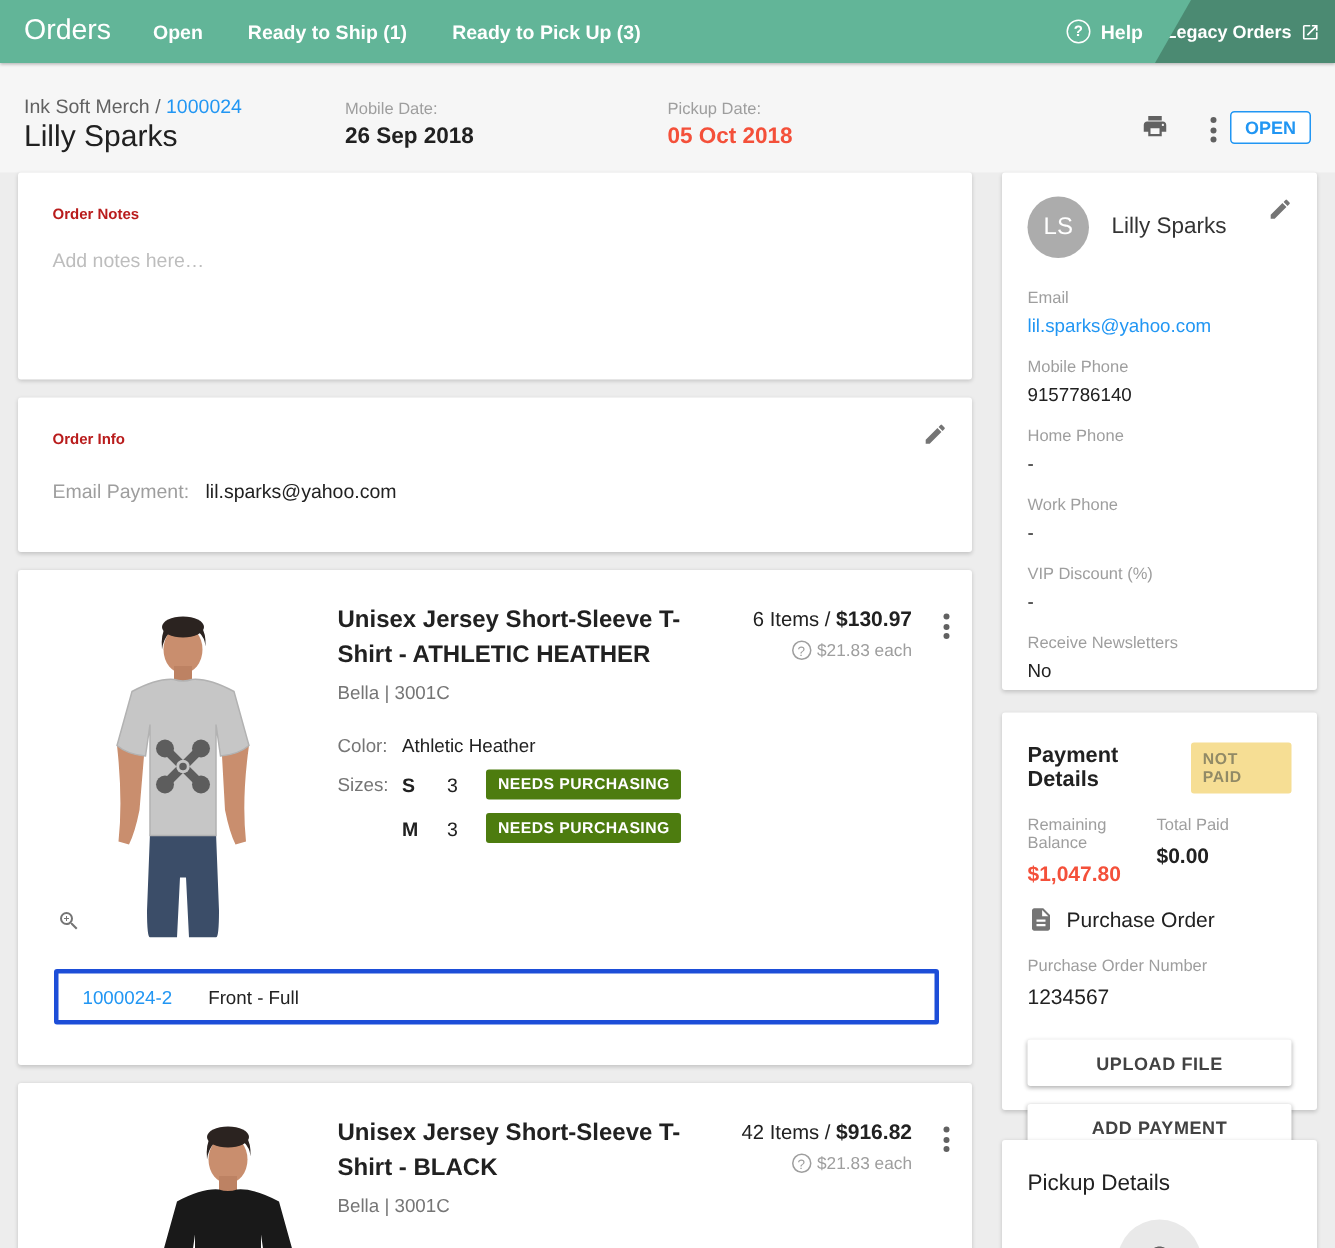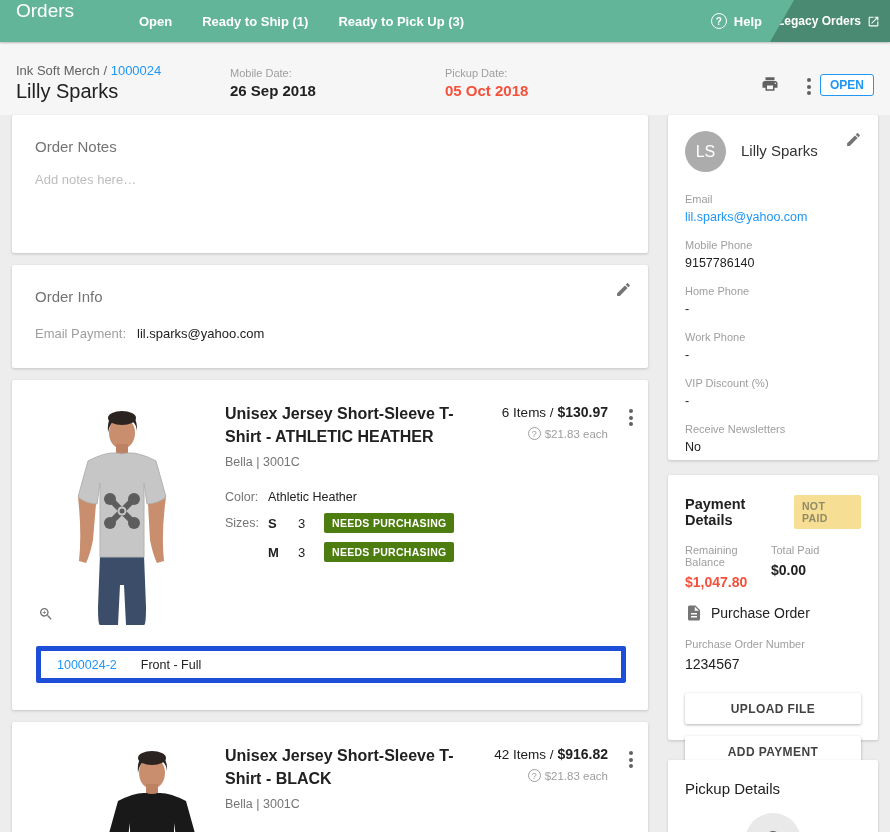--- a/index.html
+++ b/index.html
@@ -6,22 +6,22 @@
   html,body { width:890px; height:832px; overflow:hidden; }
   body {
     font-family:"Liberation Sans", sans-serif;
     background:#ededed;
     position:relative;
     color:#212121;
   }
   
   .topbar {
     position:absolute; left:0; top:0; width:890px; height:42px;
-    background:#62b598; display:flex; 
-    box-shadow:0 1px 2px rgba(0,0,0,.25); z-index:10;gap:37px;
+    background:#62b598; display:flex; align-items:center;
+    box-shadow:0 1px 2px rgba(0,0,0,.25); z-index:10;
   }
   .topbar-title { color:#fff; font-size:19px; margin-left:16px; width:76px; }
   .topbar-tabs { display:flex; align-items:center; gap:30px; margin-left:10px; }
   .topbar-tab { color:#fff; font-size:13px; font-weight:700; cursor:pointer; white-space:nowrap; }
   .topbar-right { position:absolute; right:128px; top:0; height:42px; display:flex; align-items:center; gap:7px; cursor:pointer; }
   .help-circle {
     width:16px; height:16px; border:1.6px solid #fff; border-radius:50%;
     color:#fff; font-size:10px; font-weight:700; display:flex; align-items:center; justify-content:center;
   }
   .help-label { color:#fff; font-size:13px; font-weight:700; }
@@ -43,21 +43,21 @@
   .date-value.red { color:#f4503a; }
   .hdr-icon { position:absolute; top:33px; cursor:pointer; }
   .kebab { display:flex; flex-direction:column; gap:2.5px; padding:3px; cursor:pointer; }
   .kebab i { width:4px; height:4px; border-radius:50%; background:#616161; display:block; }
   .open-badge {
     position:absolute; right:16px; top:32px; border:1.5px solid #2196f3; border-radius:3px;
     color:#2196f3; font-size:12px; font-weight:700; padding:3px 9px; background:#fff; cursor:pointer;
   }
   
   .card { position:absolute; background:#fff; border-radius:2px; box-shadow:0 1px 3px rgba(0,0,0,.18); }
-  .card-title { font-size:15px; font-weight:400; color:#737373; }
+  .card-title { font-size:10px; font-weight:700; color:#b91c1c; }
   
   #card-notes { left:12px; top:115px; width:636px; height:138px; padding:23px; }
   .notes-placeholder { margin-top:17px; font-size:13px; color:#bdbdbd; cursor:text; }
   
   #card-info { left:12px; top:265px; width:636px; height:103px; padding:23px; }
   .edit-pencil { position:absolute; right:16px; top:16px; cursor:pointer; }
   .info-row { margin-top:21px; font-size:13px; display:flex; }
   .info-label { color:#9e9e9e; width:102px; }
   .info-value { color:#212121; }
   
@@ -82,21 +82,21 @@
   .sum-line1 { font-size:13.5px; color:#212121; }
   .sum-line1 b { font-size:14px; }
   .sum-line2 { margin-top:7px; font-size:11.5px; color:#9e9e9e; display:flex; align-items:center; justify-content:flex-end; gap:4px; }
   .qmark {
     width:13px; height:13px; border:1.2px solid #9e9e9e; border-radius:50%;
     font-size:9px; display:inline-flex; align-items:center; justify-content:center; color:#9e9e9e;
   }
   .prod-kebab { position:absolute; right:12px; top:26px; }
   .artwork-row {
     position:absolute; left:24px; top:266px; width:590px; height:37px;
-    border:5px solid #1d4ed8; border-radius:2px; display:flex; align-items:center; font-size:12.5px;
+    border:3px solid #1d4ed8; border-radius:2px; display:flex; align-items:center; font-size:12.5px;
   }
   .artwork-id { color:#2196f3; margin-left:16px; cursor:pointer; }
   .artwork-label { color:#212121; margin-left:24px; }
   
   #card-customer { left:668px; top:115px; width:210px; height:345px; padding:16px 17px; }
   .avatar {
     width:41px; height:41px; border-radius:50%; background:#acacac; color:#fff;
     font-size:16px; display:flex; align-items:center; justify-content:center; float:left;
   }
   .cust-card-name { font-size:15px; color:#333; margin-left:56px; padding-top:11px; }

